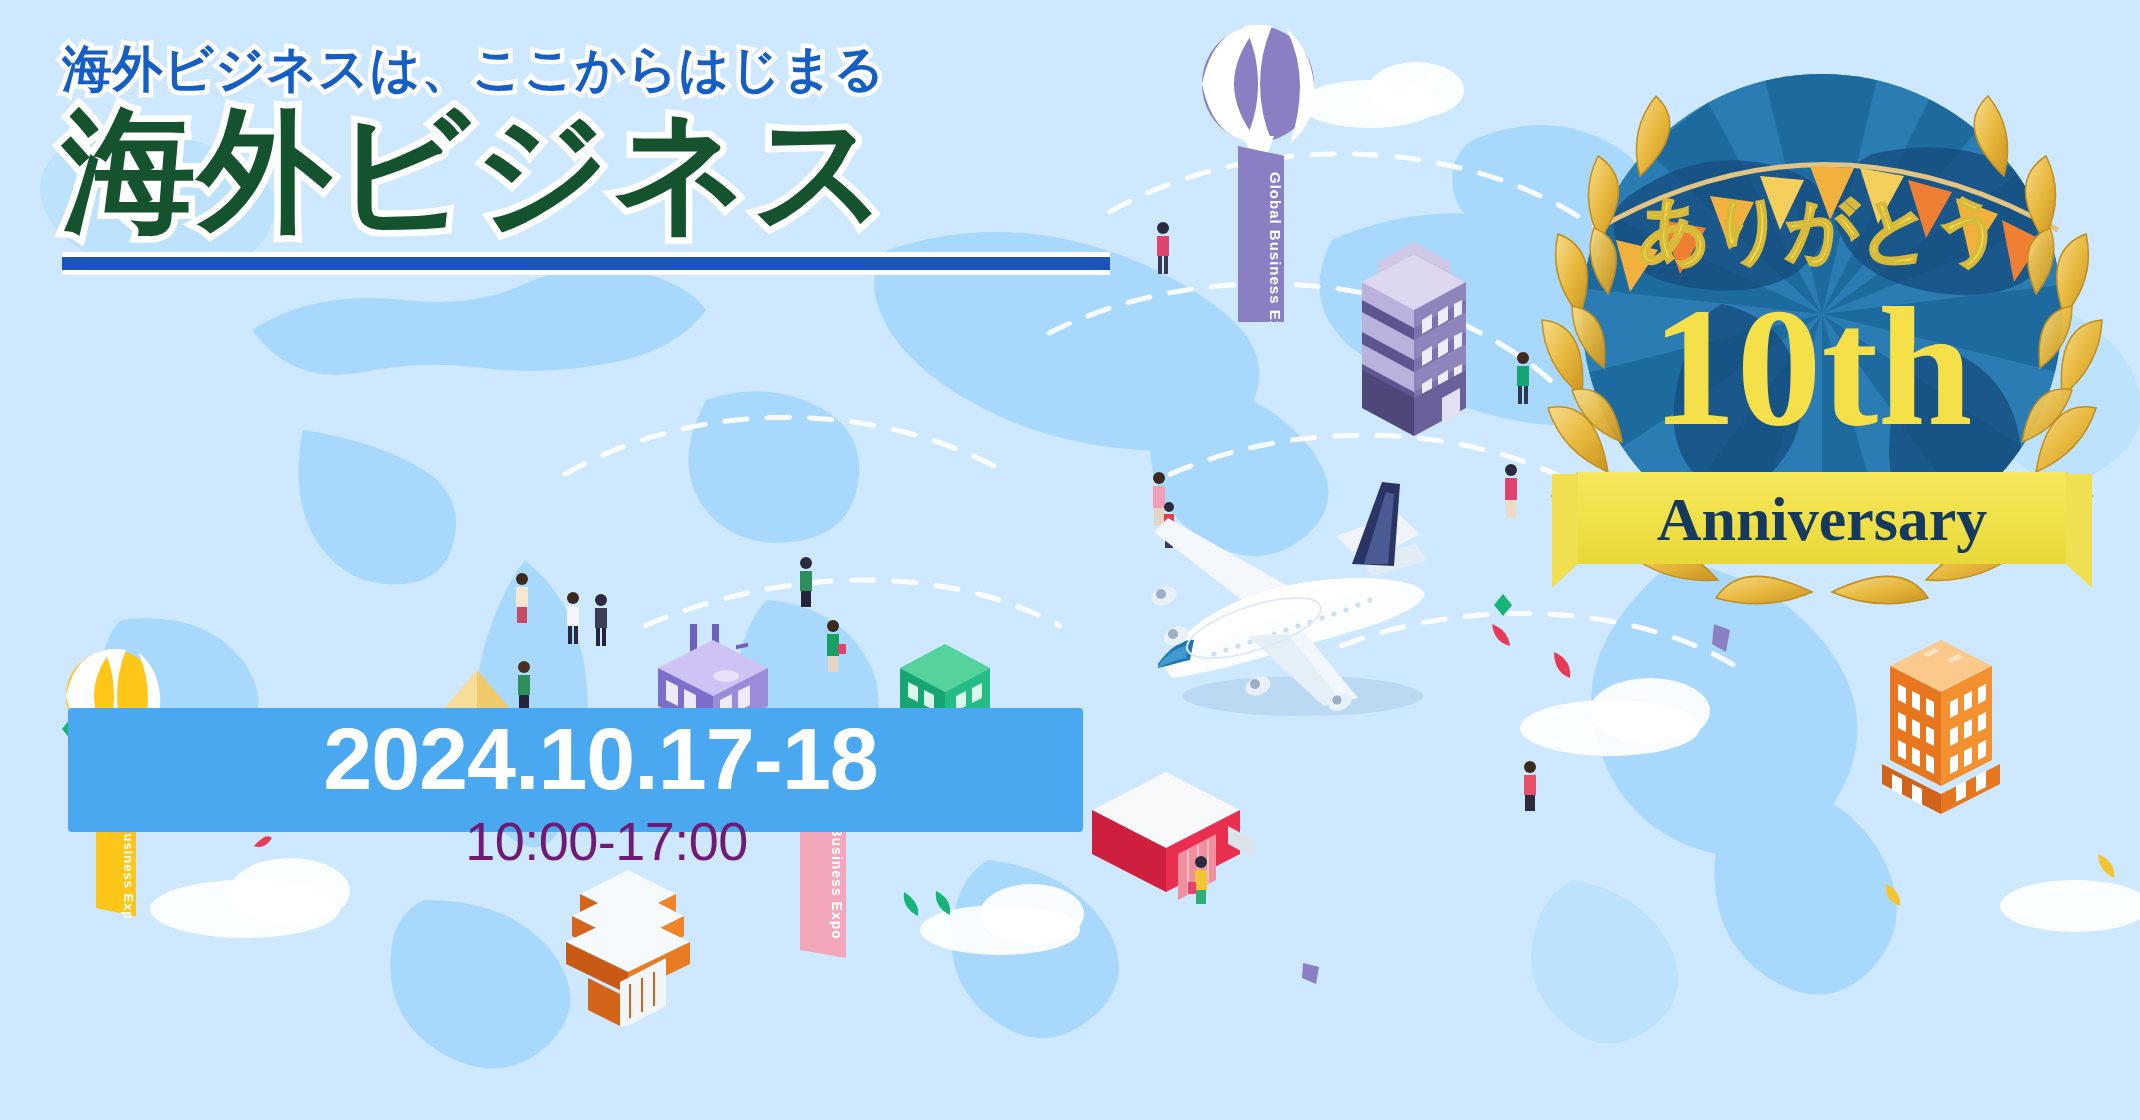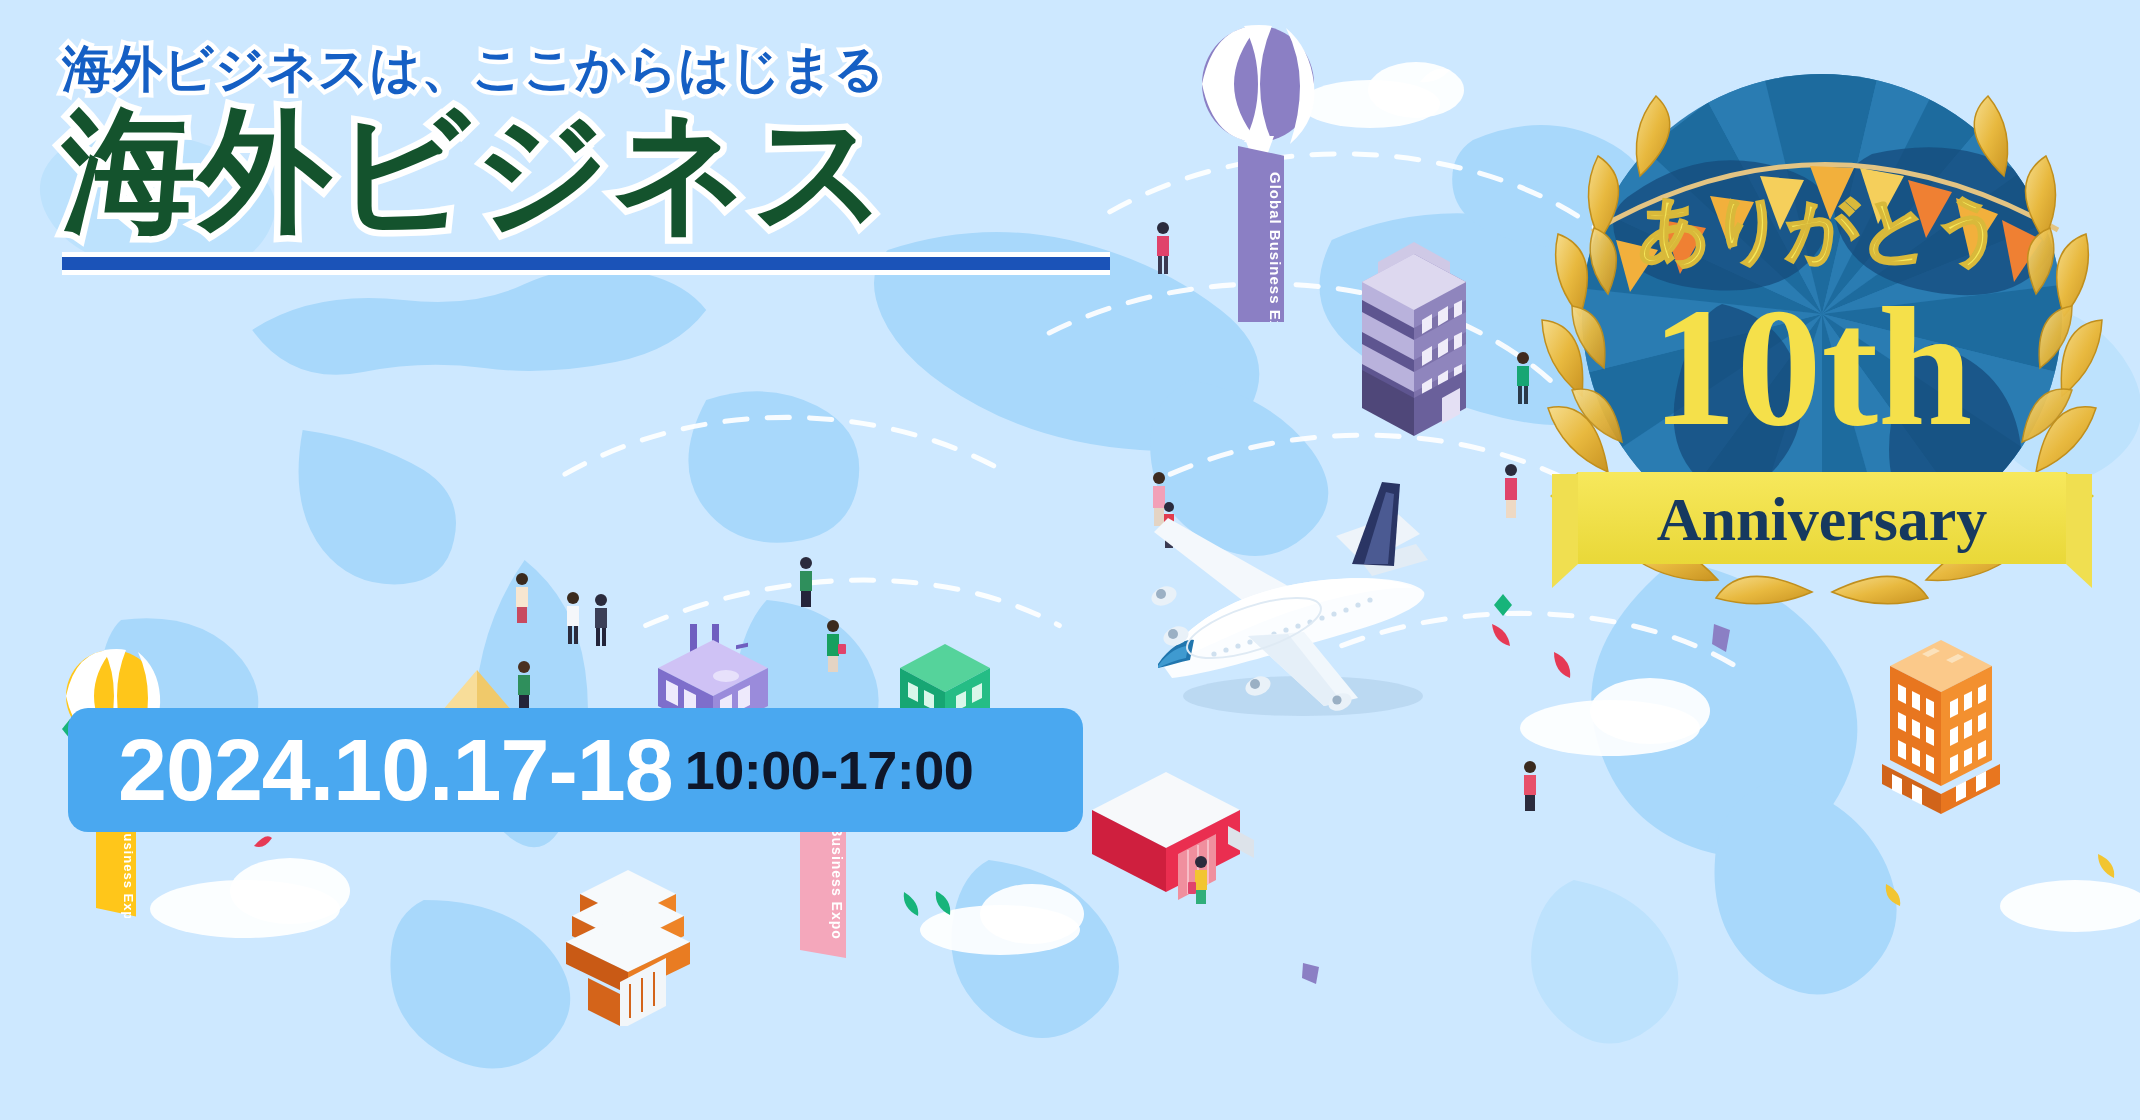--- a/index.html
+++ b/index.html
@@ -67,25 +67,25 @@
   }
   .tokyo{
     font-size:168px;font-weight:700;color:#1561c9;letter-spacing:2px;line-height:1;
     -webkit-text-stroke:12px #ffffff;paint-order:stroke fill;
     margin-left:10px;
   }
 
   
   .date-band{
     position:absolute;left:68px;top:708px;width:1015px;height:124px;
-    background:#4aa8f0;border-radius:20px;z-index:45;
-    display:flex;align-items:center;padding-left:50px;box-sizing:border-box;
+    background:#4aa8f0;border-radius:4px;z-index:45;
+    display:flex;align-items:center;padding-left:50px;box-sizing:border-box;flex-direction:column;
   }
   .date-main{font-size:88px;font-weight:700;color:#ffffff;letter-spacing:-1px;}
-  .date-time{font-size:54px;font-weight:700;color:#0f172a;margin-left:12px;letter-spacing:-.5px;}
+  .date-time{font-size:54px;font-weight:400;color:#701a75;margin-left:12px;letter-spacing:-.5px;}
 
   
   .venue-bar{
     position:absolute;left:0;bottom:0;width:100%;height:112px;
     background:#0b5bc9;display:flex;align-items:center;z-index:60;
   }
   .venue-text{
     color:#ffffff;font-size:49px;font-weight:700;letter-spacing:1px;margin-left:78px;
   }
 

